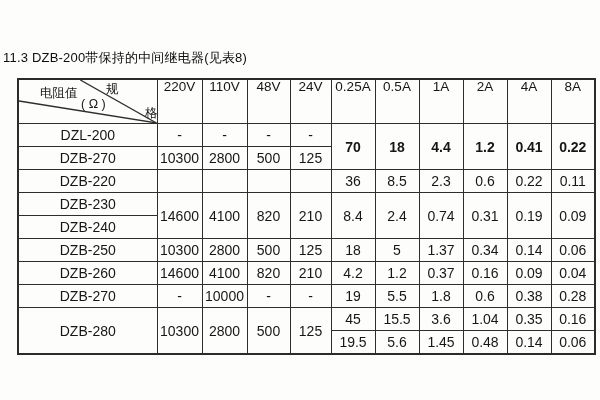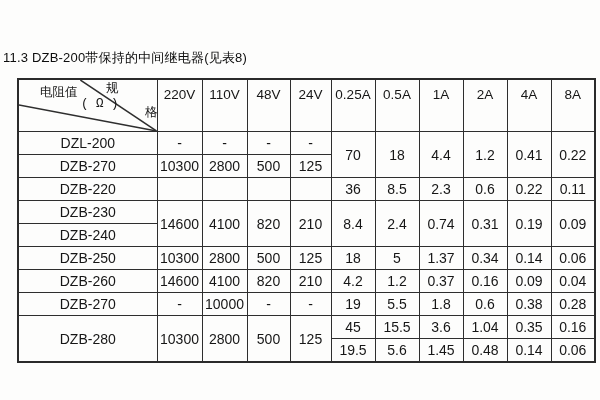--- a/index.html
+++ b/index.html
@@ -14,30 +14,30 @@
   }
   table.relay{
     position:absolute;left:17px;top:78px;border-collapse:collapse;
     table-layout:fixed;border:2px solid #2b2b2b;
   }
   table.relay td{
     border:1.5px solid #2e2e2e;text-align:center;vertical-align:middle;
     font-size:14px;line-height:1;padding:0;height:22px;color:#161616;
     overflow:hidden;
   }
-  tr.head td{height:43px;vertical-align:top;padding-top:8px;font-size:13.5px;}
-  td.corner{position:relative;padding:0 !important;font-family:Liberation Mono, monospace;}
+  tr.head td{height:43px;vertical-align:top;padding-top:0;font-size:13.5px;}
+  td.corner{position:relative;padding:0 !important;}
   td.corner svg{position:absolute;left:0;top:0;width:100%;height:100%;display:block;}
   td.corner .lbl{position:absolute;font-size:12.5px;line-height:1;white-space:nowrap;color:#161616;}
   .c-res{left:21px;top:7px;}
   .c-unit{left:62px;top:18px;font-size:12px;}
   .c-spec1{left:87px;top:3px;}
   .c-spec2{left:126px;top:27px;}
   .c-model{left:2px;top:30px;margin-top:44px;}
-  td.vbot{vertical-align:bottom;padding-bottom:4px;}
+  td.vbot{vertical-align:bottom;padding-bottom:4px;font-weight:bold;}
   td.vtop{vertical-align:top;padding-top:4px;margin-left:7px;}
 </style>
 </head>
 <body>
 
 <div class="title">11.3 DZB-200带保持的中间继电器(见表8)</div>
 
 <table class="relay">
   <colgroup>
     <col style="width:139px">

